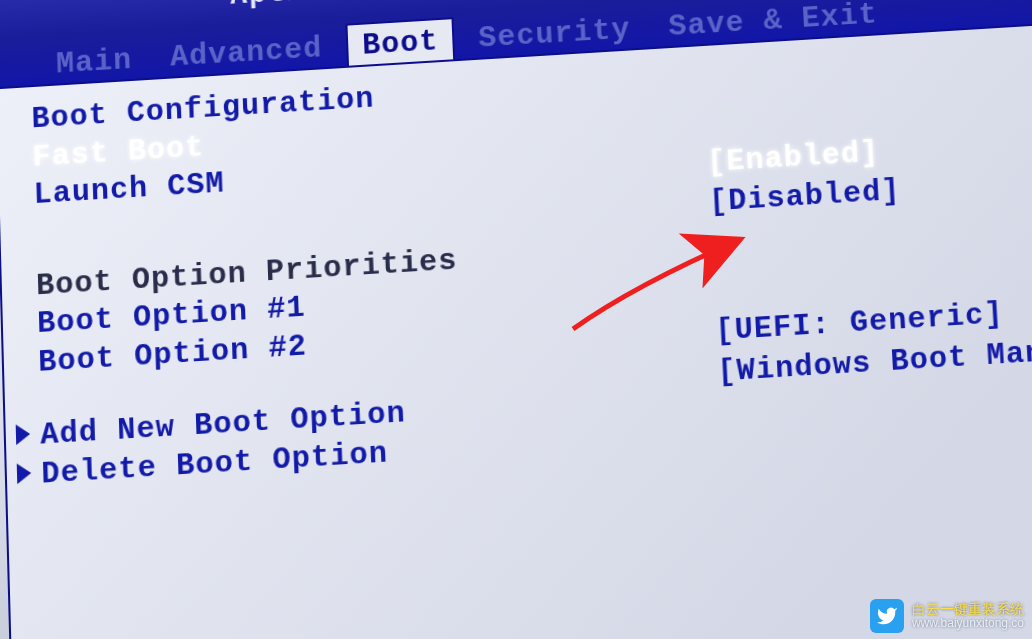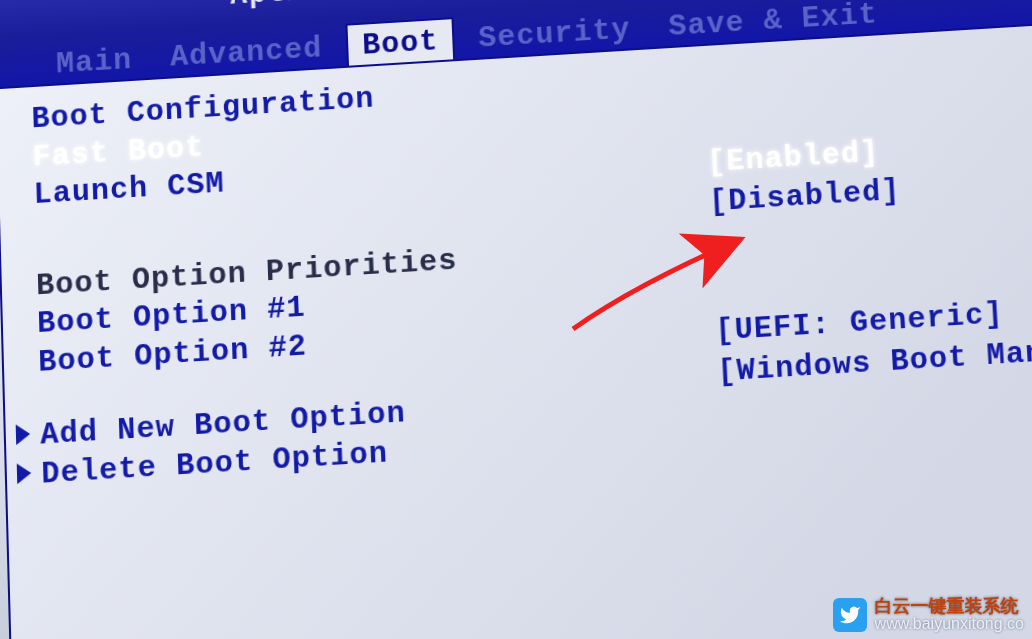--- a/index.html
+++ b/index.html
@@ -144,22 +144,22 @@
   }
   .watermark .logo {
     width: 34px; height: 34px;
     background: #2aa0f0;
     border-radius: 6px;
     margin-right: 8px;
     display: flex; align-items: center; justify-content: center;
   }
   .watermark .logo svg { width: 22px; height: 22px; }
   .watermark .text-block { line-height: 1.05; }
-  .watermark .line1 { font-size: 18px; font-weight: 700; color:#c2410c; }
-  .watermark .line2 { font-size: 16px; color:#e8f4ff; opacity:.85; }
+  .watermark .line1 { font-size: 14px; font-weight: 400; color:#fde047; }
+  .watermark .line2 { font-size: 12px; color:#e8f4ff; opacity:.85; }
 
 </style>
 </head>
 <body>
 
 <div class="bios-screen">
 
   <div class="header-bar">
     <span class="header-title">Aptio Setup Utility - Copyright (C) 20</span>
   </div>

